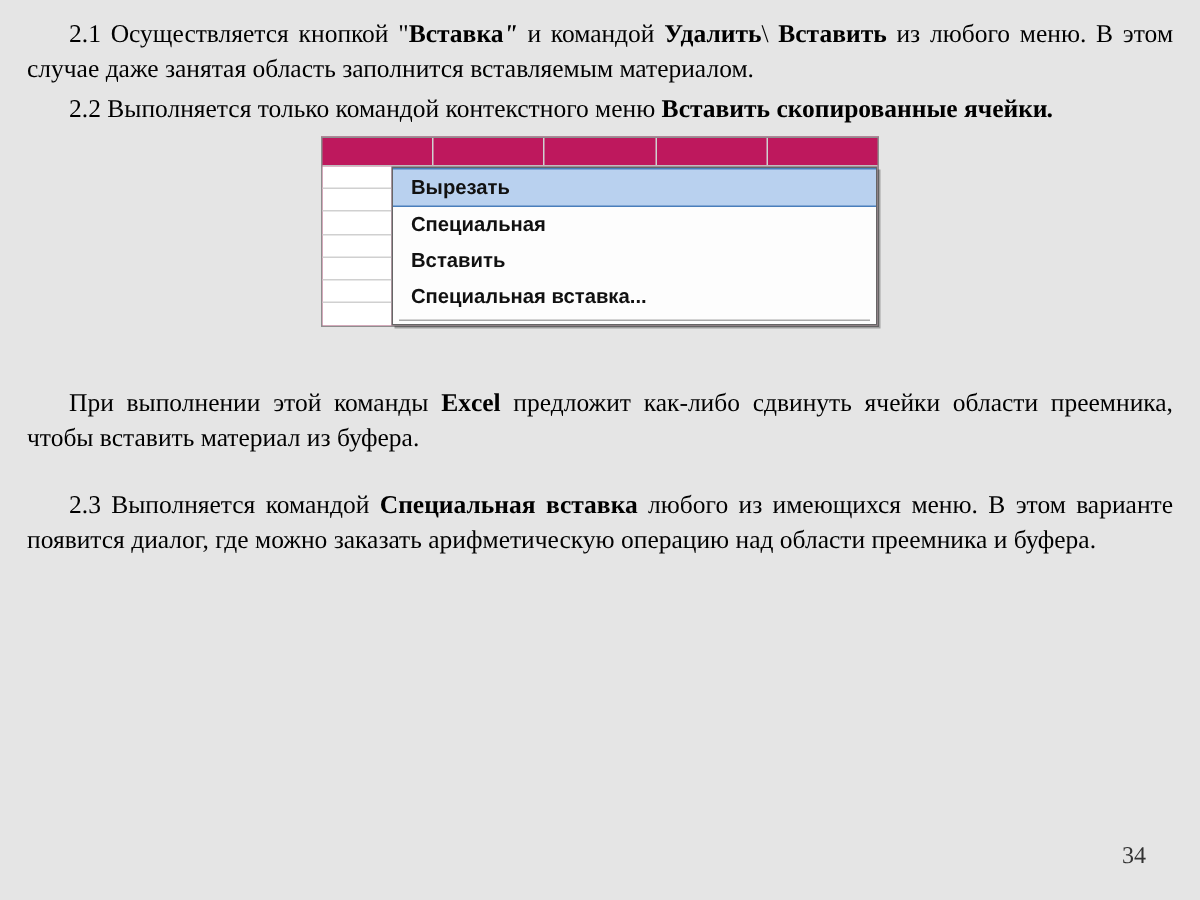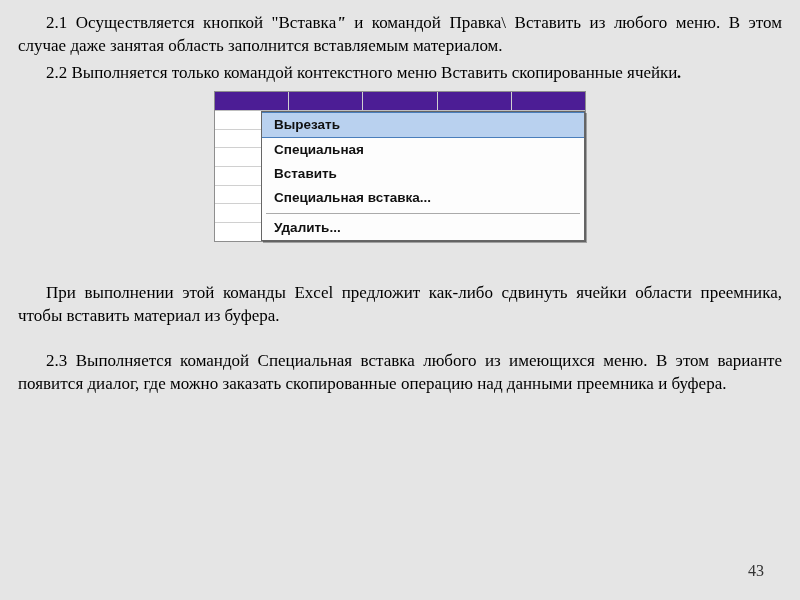--- a/index.html
+++ b/index.html
@@ -11,27 +11,27 @@
     color: #000;
     width: 800px;
     height: 600px;
     box-sizing: border-box;
     padding: 12px 18px 0 18px;
     line-height: 1.35;
     position: relative;
   }
   p { margin: 0 0 4px 0; text-align: justify; }
   .indent { text-indent: 28px; }
-  .b { font-weight: normal; }
+  .b { font-weight: bold; }
   .bi { font-weight: bold; font-style: italic; }
 
   .menu-wrap {
     width: 370px;
     margin: 6px auto 22px auto;
-    background: #4c1d95;
+    background: #be185d;
     border: 1px solid #8e8e8e;
     padding: 0;
   }
   
   .grid-top {
     height: 18px;
     border-bottom: 1px solid #bfbfbf;
     display: flex;
   }
   .grid-top .cell { flex:1; border-left: 1px solid #d0d0d0; }
@@ -77,21 +77,21 @@
     right: 36px;
     font-size: 16px;
     color:#333;
   }
   .gap { height: 18px; }
 </style>
 </head>
 <body>
 
 <p class="indent">
-  <span>2.1 Осуществляется кнопкой "</span><span class="b">Вставка</span><span class="bi">"</span><span> и командой </span><span class="b">Правка</span><span>\</span><span class="b"> Вставить</span><span> из любого меню. В этом случае даже занятая область заполнится вставляемым материалом.</span>
+  <span>2.1 Осуществляется кнопкой "</span><span class="b">Вставка</span><span class="bi">"</span><span> и командой </span><span class="b">Удалить</span><span>\</span><span class="b"> Вставить</span><span> из любого меню. В этом случае даже занятая область заполнится вставляемым материалом.</span>
 </p>
 
 <p class="indent" style="text-align:justify">
   <span>2.2 Выполняется только командой контекстного меню </span><span class="b">Вставить скопированные ячейки</span><span class="bi">.</span>
 </p>
 
 <div class="menu-wrap">
   <div class="grid-top">
     <div class="cell"></div>
       <div class="cell"></div>
@@ -108,30 +108,29 @@
         <div class="srow"></div>
         <div class="srow"></div>
         <div class="srow"></div>
     </div>
     <div class="menu-panel">
       <div class="item sel">Вырезать</div>
       <div class="item">Специальная</div>
       <div class="item">Вставить</div>
       <div class="item">Специальная вставка...</div>
       <div class="sep"></div>
-      <div class="item">Удалить...</div>
     </div>
   </div>
 </div>
 
 <div class="gap"></div>
 
 <p class="indent">
   <span>При выполнении этой команды </span><span class="b">Excel</span><span> предложит как-либо сдвинуть ячейки области преемника, чтобы вставить материал из буфера.</span>
 </p>
 
 <div class="gap"></div>
 
 <p class="indent">
-  <span>2.3 Выполняется командой </span><span class="b">Специальная вставка</span><span> любого из имеющихся меню. В этом варианте появится диалог, где можно заказать скопированные операцию  над  данными преемника и буфера.</span>
+  <span>2.3 Выполняется командой </span><span class="b">Специальная вставка</span><span> любого из имеющихся меню. В этом варианте появится диалог, где можно заказать арифметическую операцию  над  области преемника и буфера.</span>
 </p>
 
-<div class="page-num">43</div>
+<div class="page-num">34</div>
 
 </body></html>

